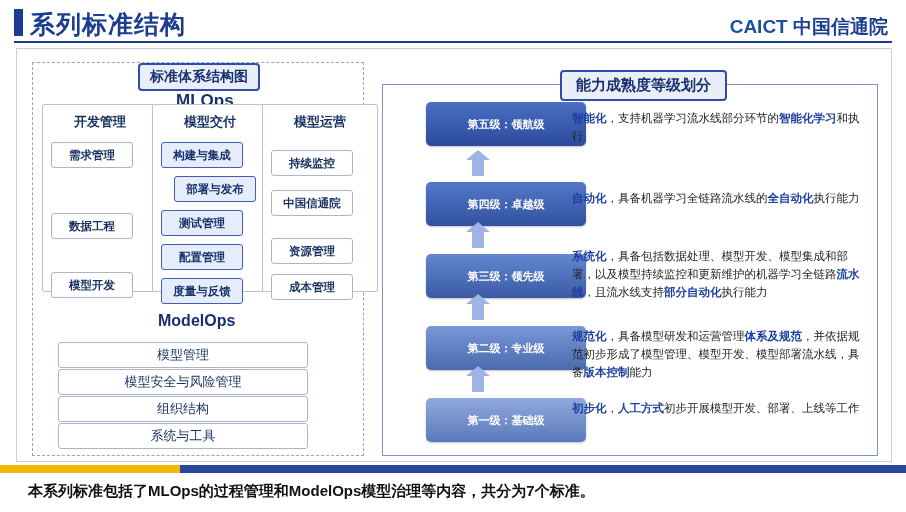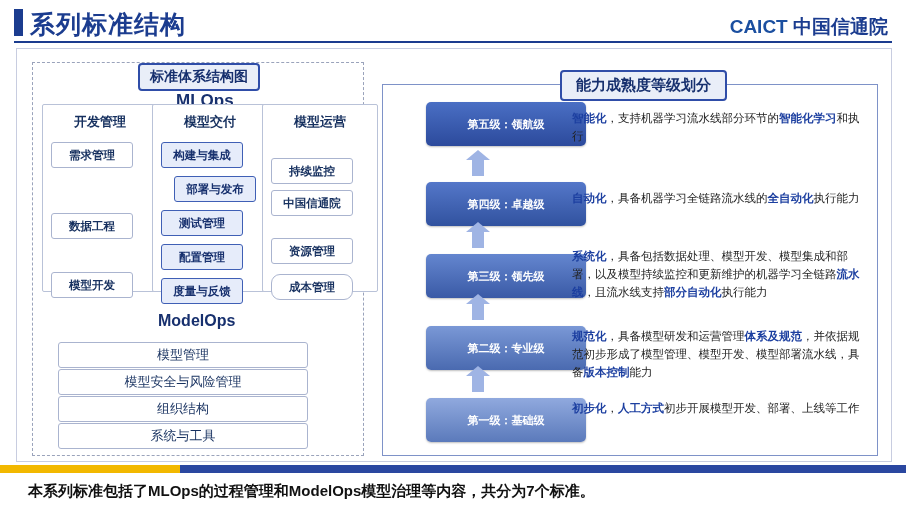--- a/index.html
+++ b/index.html
@@ -186,24 +186,24 @@
   </div>
   <div class="chip blue" style="left:161px;top:142px;">构建与集成</div>
   <div class="chip blue" style="left:161px;top:176px;margin-left:13px;">部署与发布</div>
   <div class="chip blue" style="left:161px;top:210px;">测试管理</div>
   <div class="chip blue" style="left:161px;top:244px;">配置管理</div>
   <div class="chip blue" style="left:161px;top:278px;">度量与反馈</div>
 
   <div class="col col3">
     <div class="col-head">模型运营</div>
   </div>
-  <div class="chip plain" style="left:271px;top:158px;">持续监控</div>
+  <div class="chip plain" style="left:271px;top:150px;">持续监控</div>
   <div class="chip plain" style="left:271px;top:190px;">中国信通院</div>
   <div class="chip plain" style="left:271px;top:238px;">资源管理</div>
-  <div class="chip plain" style="left:271px;top:274px;border-radius:9px;">成本管理</div>
+  <div class="chip plain" style="left:271px;top:274px;">成本管理</div>
 
   <div class="modelops-label">ModelOps</div>
   <div class="mo-row" style="top:342px;">模型管理</div>
   <div class="mo-row" style="top:369px;">模型安全与风险管理</div>
   <div class="mo-row" style="top:396px;">组织结构</div>
   <div class="mo-row" style="top:423px;">系统与工具</div>
 
   <div class="right-panel"></div>
   <div class="right-title">能力成熟度等级划分</div>
 

